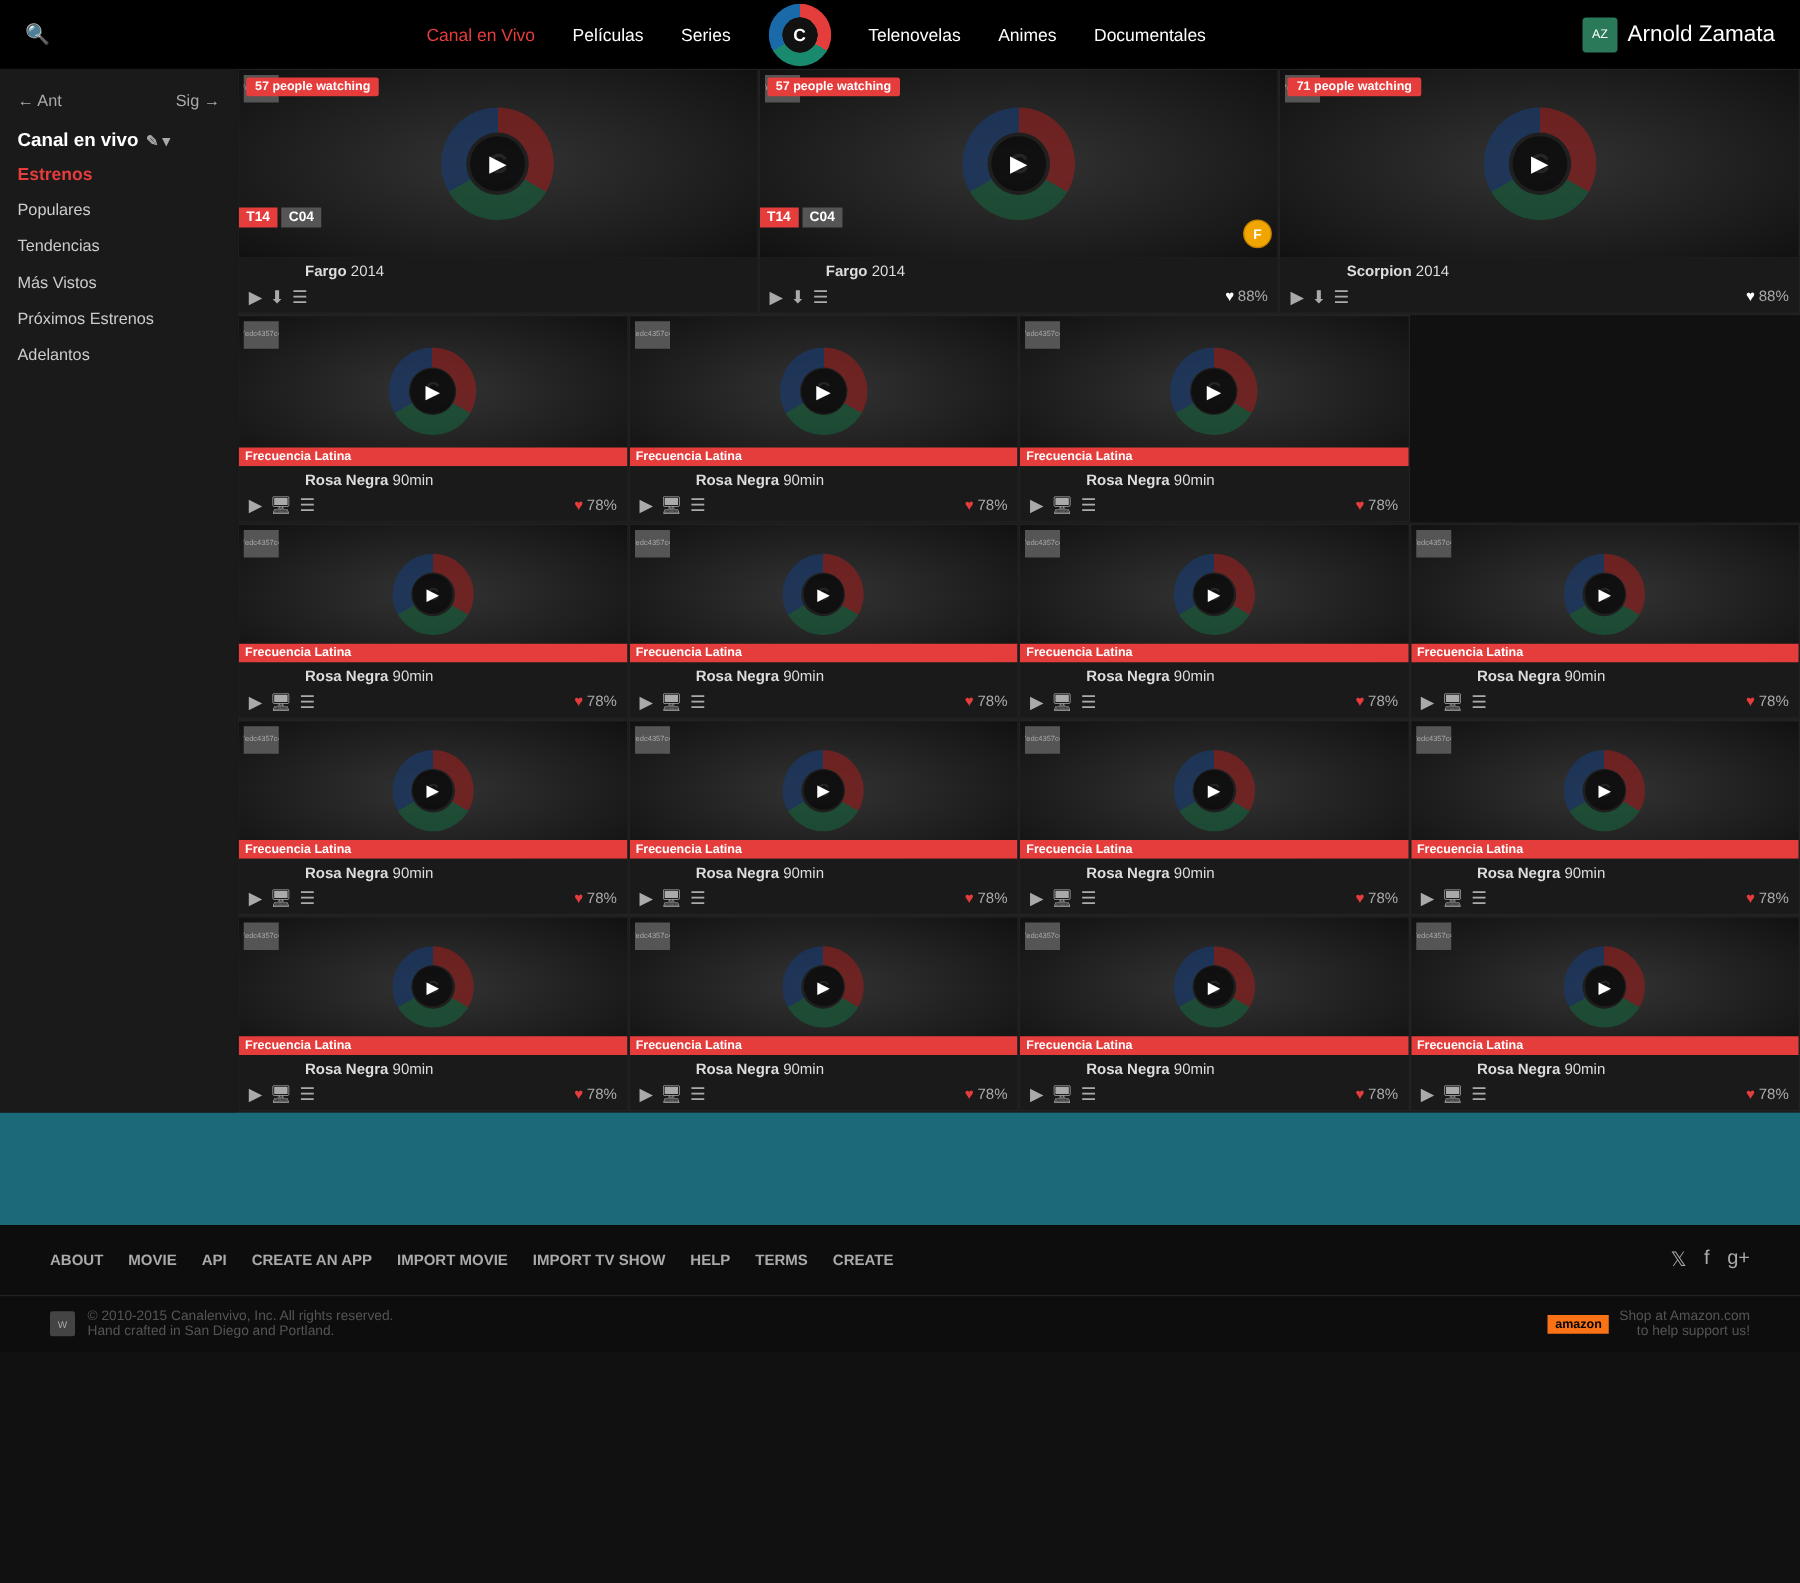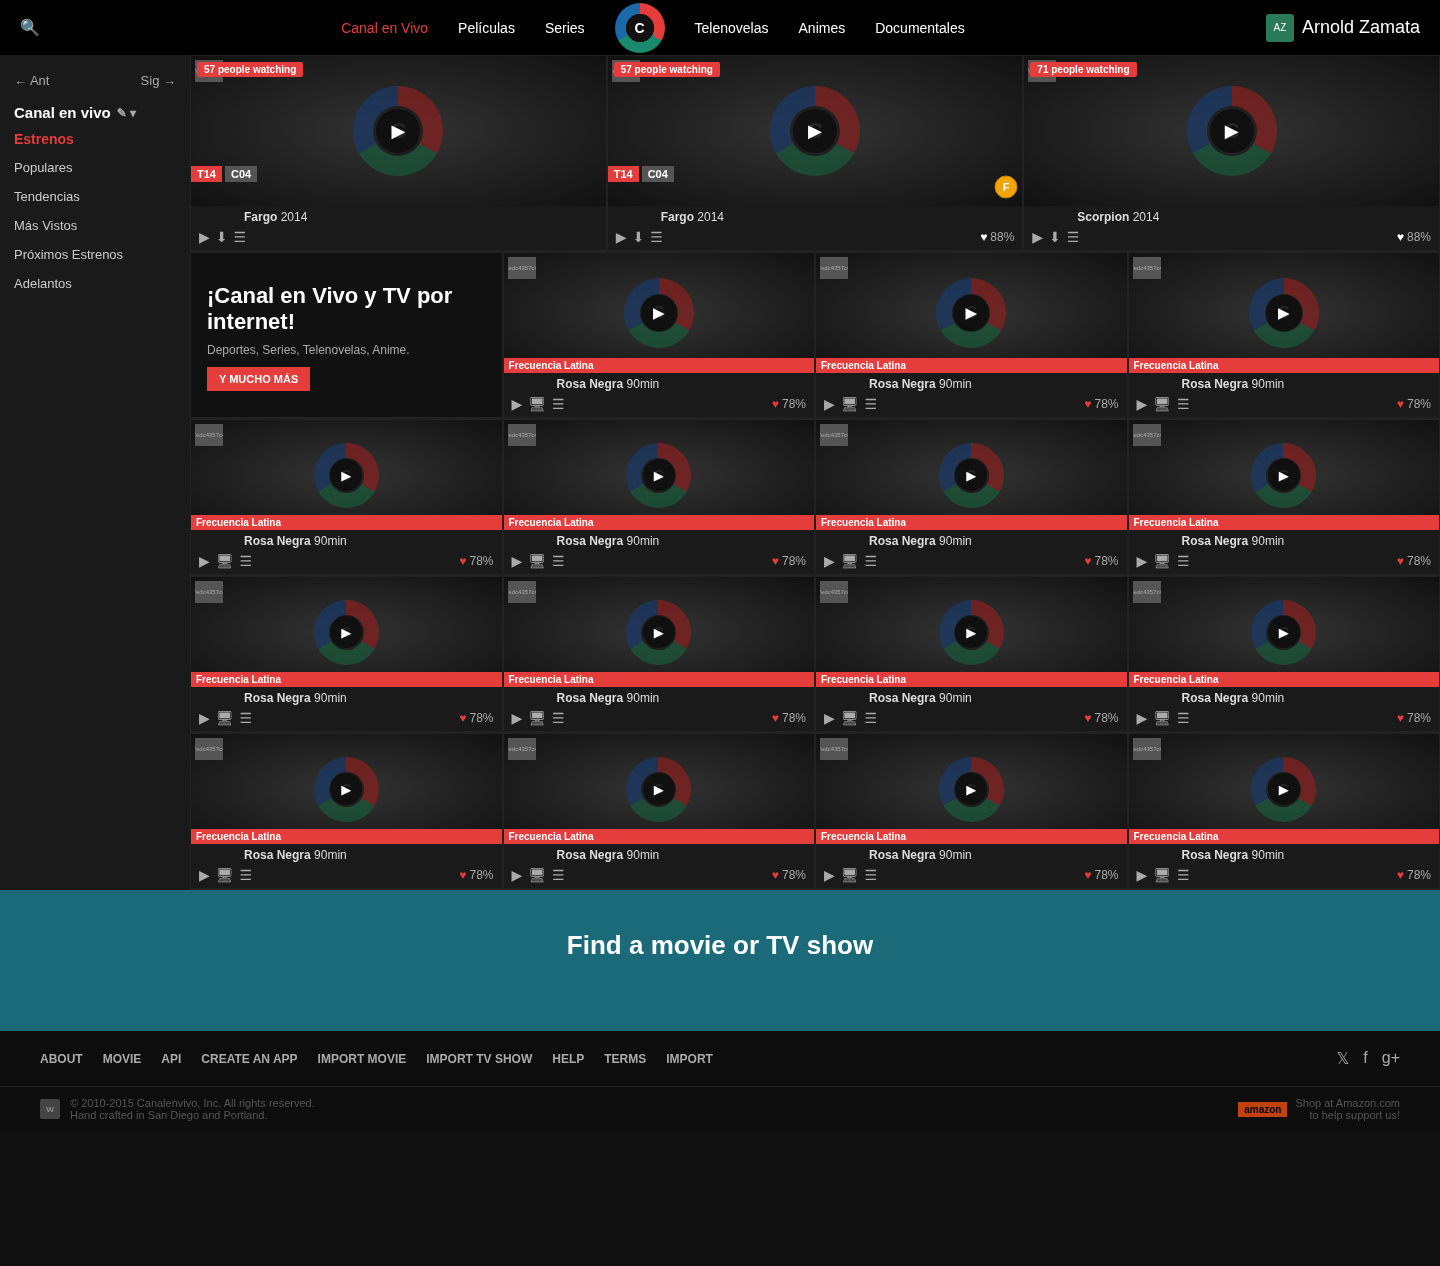--- a/index.html
+++ b/index.html
@@ -343,25 +343,20 @@
             <span class="heart-icon">♥</span>
             <span>88%</span>
           </div>
         </div>
       </div>
 
     </div>
 
     <div style="display:grid; grid-template-columns: 1fr repeat(3,1fr); border-bottom:1px solid #222;">
 
-      <div class="promo-card">
-        <div class="promo-title">¡Canal en Vivo y TV por internet!</div>
-        <div class="promo-desc">Deportes, Series, Telenovelas, Anime.</div>
-        <button class="promo-btn">Y MUCHO MÁS</button>
-      </div>
 
       <div class="video-card">
         <div class="video-thumb" style="height:120px;">
           <div class="video-thumb-bg"></div>
           <div class="video-thumb-logo">
               <div class="big-c-logo" style="width:70px;height:70px;">
                 <div class="big-c-inner" style="width:38px;height:38px;">
                   <span class="big-c-text" style="font-size:16px;">C</span>
                 </div>
               </div>
@@ -799,47 +794,46 @@
             </div>
           </div>
         </div>
         </div>
       </div>
 
   </main>
 </div>
 
 <div class="search-section">
-  <h2 class="search-title">Find a movie or TV show</h2>
 </div>
 
 <footer>
   <div class="footer">
     <div class="footer-links">
       <a>ABOUT</a>
       <a>MOVIE</a>
       <a>API</a>
       <a>CREATE AN APP</a>
       <a>IMPORT MOVIE</a>
       <a>IMPORT TV SHOW</a>
       <a>HELP</a>
       <a>TERMS</a>
-      <a>IMPORT</a>
+      <a>CREATE</a>
     </div>
     <div class="footer-social">
       <span class="social-icon">𝕏</span>
       <span class="social-icon">f</span>
       <span class="social-icon">g+</span>
     </div>
   </div>
   <div class="footer-bottom">
     <div style="display:flex;align-items:center;gap:10px;">
       <div style="width:20px;height:20px;background:#444;border-radius:2px;font-size:8px;color:#aaa;display:flex;align-items:center;justify-content:center;">W</div>
       <div class="footer-copy">© 2010-2015 Canalenvivo, Inc. All rights reserved.<br>Hand crafted in San Diego and Portland.</div>
     </div>
     <div class="footer-amazon">
       <div style="display:flex;align-items:center;gap:8px;">
-        <div style="background:#c2410c;color:#000;font-size:10px;padding:2px 6px;font-weight:bold;">amazon</div>
+        <div style="background:#f97316;color:#000;font-size:10px;padding:2px 6px;font-weight:bold;">amazon</div>
         <div>Shop at Amazon.com<br>to help support us!</div>
       </div>
     </div>
   </div>
 </footer>
 
 </body></html>

